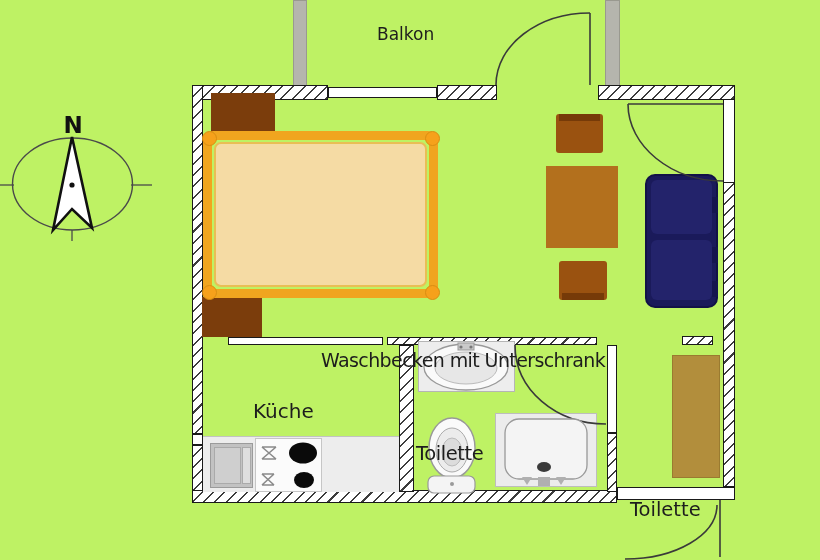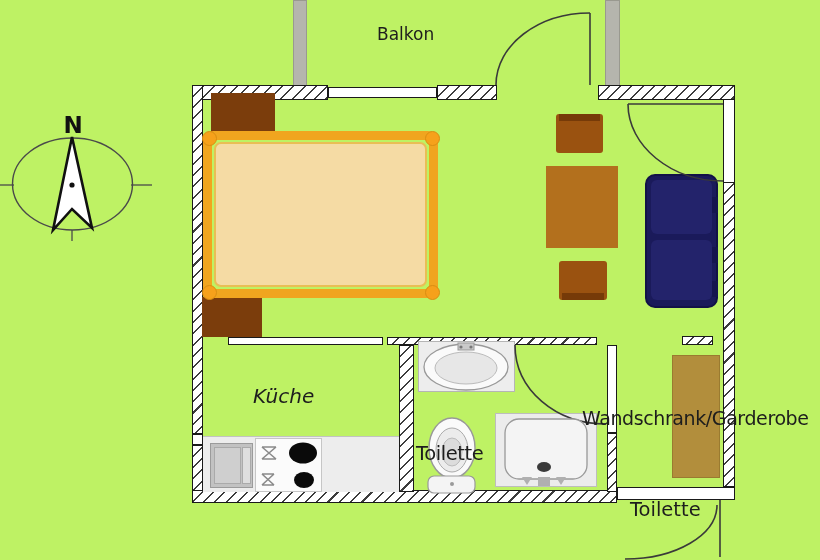--- a/index.html
+++ b/index.html
@@ -138,18 +138,18 @@
 
     <g fill="#15154e">
       <rect x="712" y="197" width="6" height="16"></rect>
       <rect x="712" y="247" width="6" height="16"></rect>
       <rect x="712" y="281" width="6" height="16"></rect>
     </g>
   </svg>
 
   <div class="lbl" style="left:377px;top:24px;font-size:17px;">Balkon</div>
   <div class="lbl" style="left:57px;top:112px;width:32px;text-align:center;font-size:23px;font-weight:bold;color:#111;">N</div>
-  <div class="lbl" style="left:253px;top:384px;font-size:20px;font-style:italic;">Küche</div>
+  <div class="lbl" style="left:253px;top:399px;font-size:20px;">Küche</div>
+  <div class="lbl" style="left:321px;top:349px;font-size:19px;letter-spacing:-0.6px;">Waschbecken mit Unterschrank</div>
   <div class="lbl" style="left:416px;top:442px;font-size:19.5px;letter-spacing:-0.4px;text-align:center;">Toilette</div>
-  <div class="lbl" style="left:582px;top:407px;font-size:19px;letter-spacing:-0.4px;">Wandschrank/Garderobe</div>
   <div class="lbl" style="left:630px;top:498px;font-size:19.5px;">Toilette</div>
 
 </div>
 
 </body></html>

